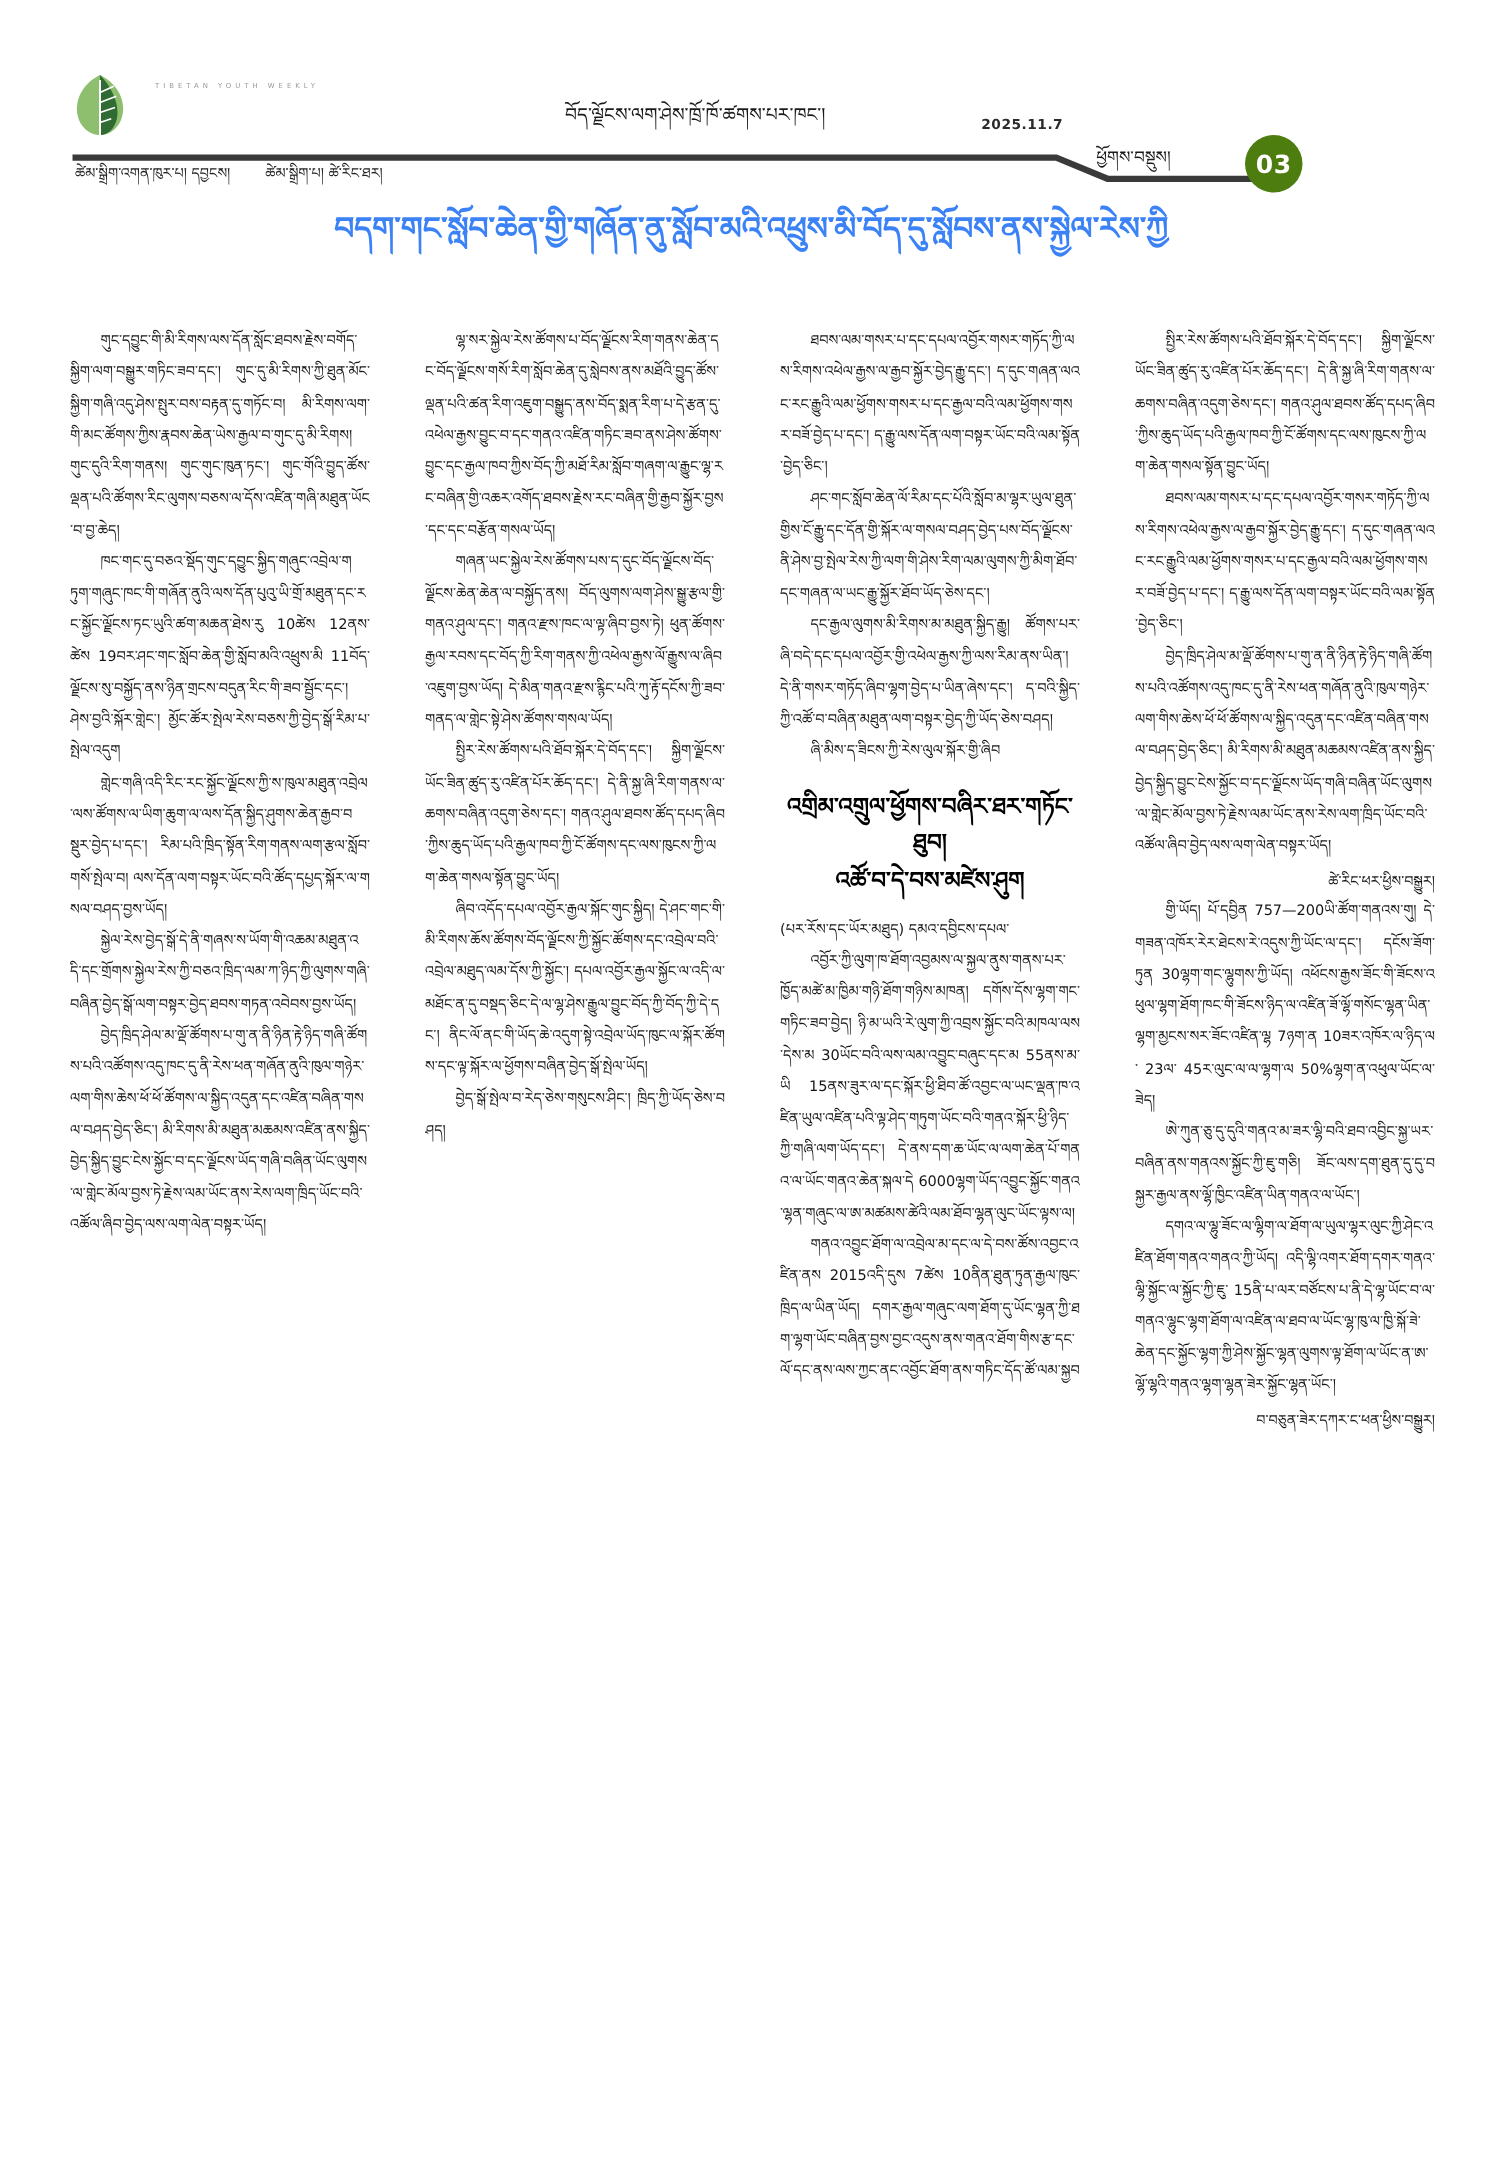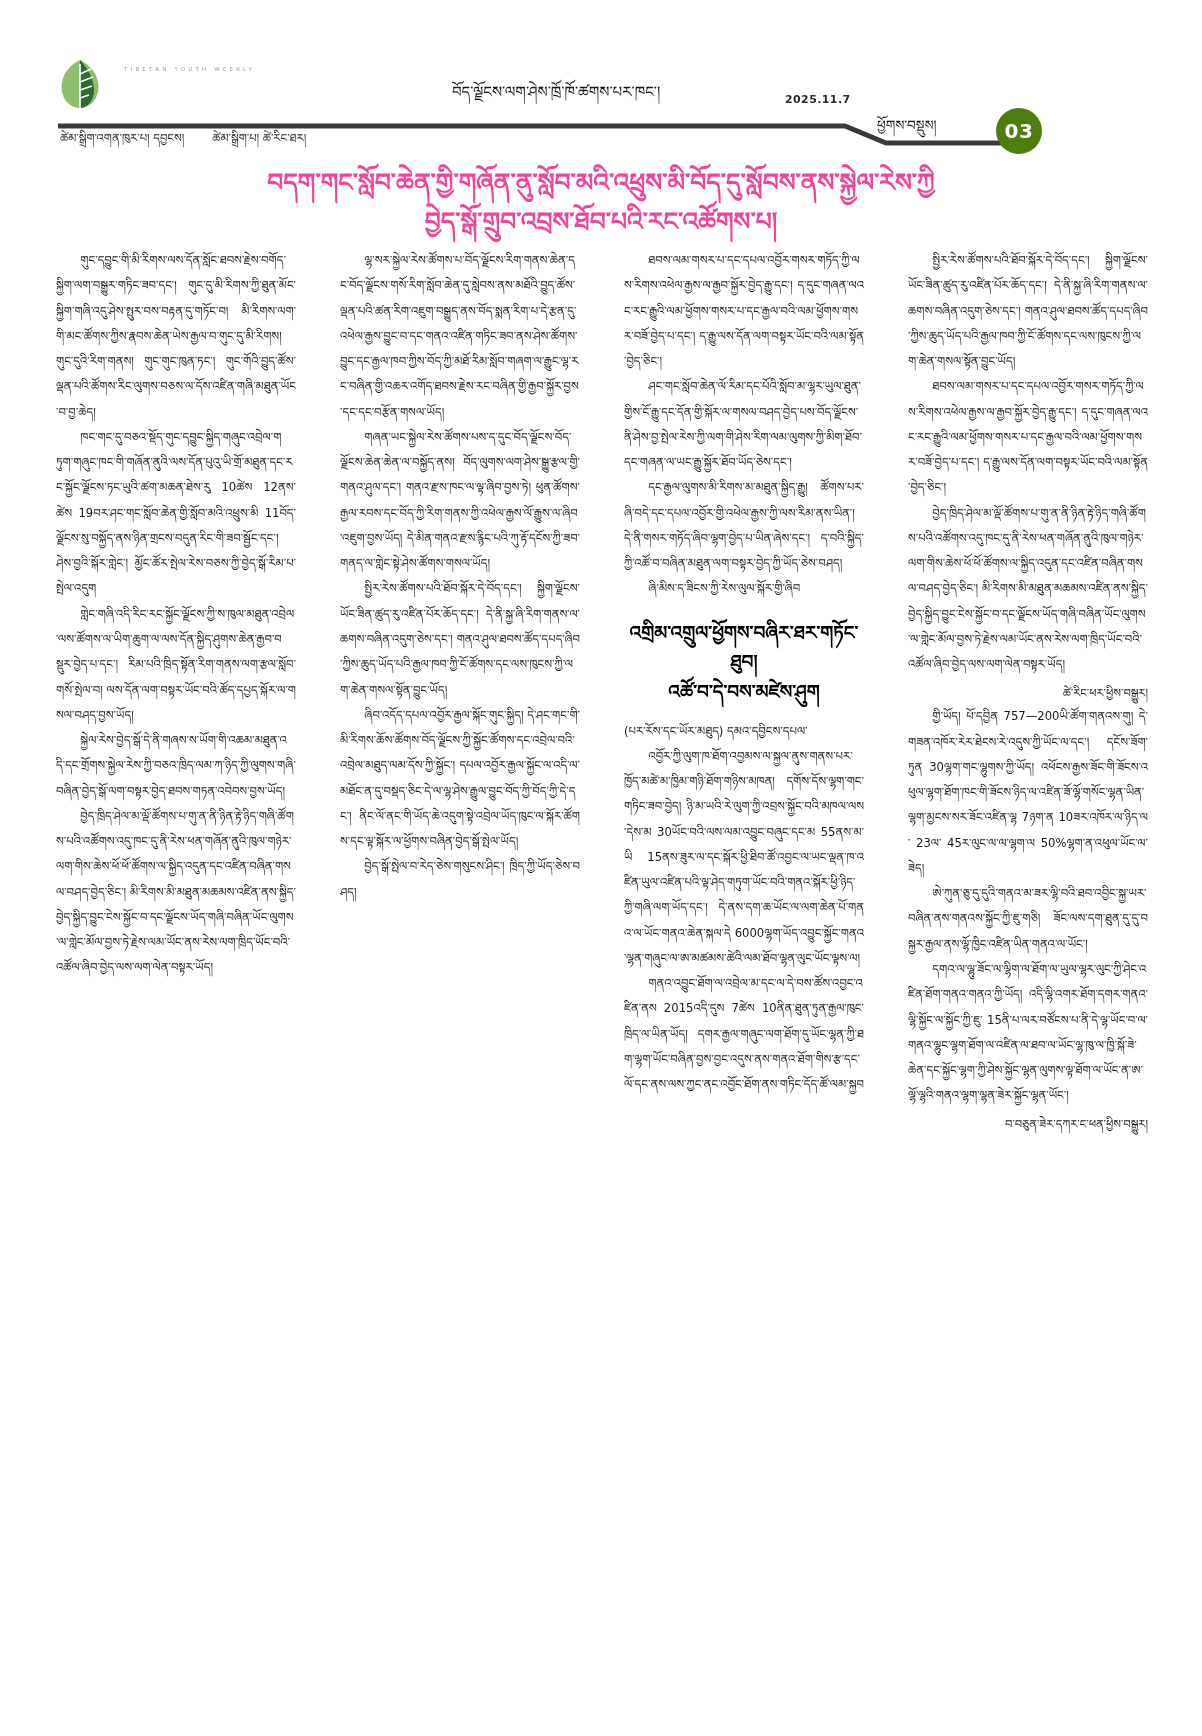--- a/index.html
+++ b/index.html
@@ -125,21 +125,21 @@
   
   .headline-1 {
     position: absolute;
     left: 56px; top: 164px;
     width: 1090px;
     text-align: center;
     font-family: "DejaVu Sans", sans-serif;
     font-weight: 700;
     font-size: 25px;
     line-height: 1.55;
-    color: #ec4899;
+    color: #3b82f6;
   }
   .headline-1 .hl-line { display:block; }
 
   
   .columns {
     position: absolute;
     left: 56px; top: 248px;
     width: 1092px; height: 1240px;
     display: grid;
     grid-template-columns: 240px 240px 240px 240px;
@@ -175,21 +175,21 @@
     margin: 18px 0 10px 0;
     text-align: center;
     font-family: Liberation Mono, monospace;
     font-weight: 700;
     font-size: 18.5px;
     line-height: 1.6;
     color: #000;
   }
   .headline-2 .hl-line { display:block; }
 
-  .clipbox { overflow: hidden; }
+  .clipbox { overflow: hidden; margin-top: 12px; }
 </style>
 </head>
 <body>
 
 <div class="page">
 
   <div class="masthead">
 
     <div class="brand-block">
       <div class="leaf-logo">
@@ -221,21 +221,20 @@
     <div class="page-badge">03</div>
 
     <div class="kicker-row">
       <span>ཚེམ་སྒྲིག་འགན་ཁུར་པ། དབྱངས།</span>
       <span>ཚེམ་སྒྲིག་པ། ཚེ་རིང་ཐར།</span>
     </div>
   </div>
 
   <div class="headline-1">
     <span class="hl-line">བདག་གང་སློབ་ཆེན་གྱི་གཞོན་ནུ་སློབ་མའི་འཕྲུས་མི་བོད་དུ་སློབས་ནས་སྐྱེལ་རེས་ཀྱི</span>
-    <span class="hl-line">བྱེད་སྒོ་གྲུབ་འབྲས་ཐོབ་པའི་རང་འཚོགས་པ།</span>
   </div>
 
   <div class="columns">
 
     <div class="col clipbox">
       <div class="tib-body">
         <p>གུང་དབྱུང་གི་མི་རིགས་ལས་དོན་སློང་ཐབས་རྗེས་བགོད་སྐྱིག་ལག་བསྒྱུར་གཏིང་ཟབ་དང་། གུང་དུ་མི་རིགས་ཀྱི་ཐུན་མོང་སྐྱིག་གཞི་འདུ་ཤེས་སྤུར་བས་བརྟན་དུ་གཏོང་བ། མི་རིགས་ལག་གི་མང་ཚོགས་ཀྱིས་རྣབས་ཆེན་ཡེས་རྒྱལ་བ་གུང་དུ་མི་རིགས། གུང་དུའི་རིག་གནས། གུང་གུང་ཁུན་ཏང་། གུང་གོའི་བྱུད་ཚོས་ལྡན་པའི་ཚོགས་རིང་ལུགས་བཅས་ལ་དོས་འཛིན་གཞི་མཐུན་ཡོང་བ་བྱ་ཆེད།</p>
         <p>ཁང་གང་དུ་བཅའ་སྡོད་གུང་དབྱུང་སྐྱིད་གཞུང་འབྲེལ་གཏུག་གཞུང་ཁང་གི་གཞོན་ནུའི་ལས་དོན་པུའུ་ཡི་གྲོ་མཐུན་དང་རང་སྐྱོང་ལྗོངས་ཏང་ཡུའི་ཚག་མཆན་ཐེས་རུ 10ཚེས 12ནས་ཚེས 19བར་ཤང་གང་སློབ་ཆེན་གྱི་སློབ་མའི་འཕྲུས་མི 11བོད་ལྗོངས་སུ་བསྐྱོད་ནས་ཉིན་གྲངས་བདུན་རིང་གི་ཟབ་སྦྱོང་དང་། ཤེས་བྱའི་སྐོར་གླེང་། མྱོང་ཚོར་སྤེལ་རེས་བཅས་ཀྱི་བྱེད་སྒོ་རིམ་པ་སྤེལ་འདུག</p>
         <p>གླེང་གཞི་འདི་རིང་རང་སྐྱོང་ལྗོངས་ཀྱི་ས་ཁུལ་མཐུན་འབྲེལ་ལས་ཚོགས་ལ་ཡིག་ཆུག་ལ་ལས་དོན་སྐྱིད་ཤུགས་ཆེན་རྒྱབ་བསྡུར་བྱེད་པ་དང་། རིམ་པའི་ཁྲིད་སྟོན་རིག་གནས་ལག་རྩལ་སློབ་གསོ་སྤེལ་བ། ལས་དོན་ལག་བསྟར་ཡོང་བའི་ཚོད་དཔྱད་སྐོར་ལ་གསལ་བཤད་བྱས་ཡོད།</p>
         <p>སྐྱེལ་རེས་བྱེད་སྒོ་དེ་ནི་གཞས་ས་ཡོག་གི་འཆམ་མཐུན་འདི་དང་གྲོགས་སྐྱེལ་རེས་ཀྱི་བཅའ་ཁྲིད་ལམ་ཀ་ཉིད་ཀྱི་ལུགས་གཞི་བཞིན་བྱེད་སྒོ་ལག་བསྟར་བྱེད་ཐབས་གཏན་འབེབས་བྱས་ཡོད།</p>

